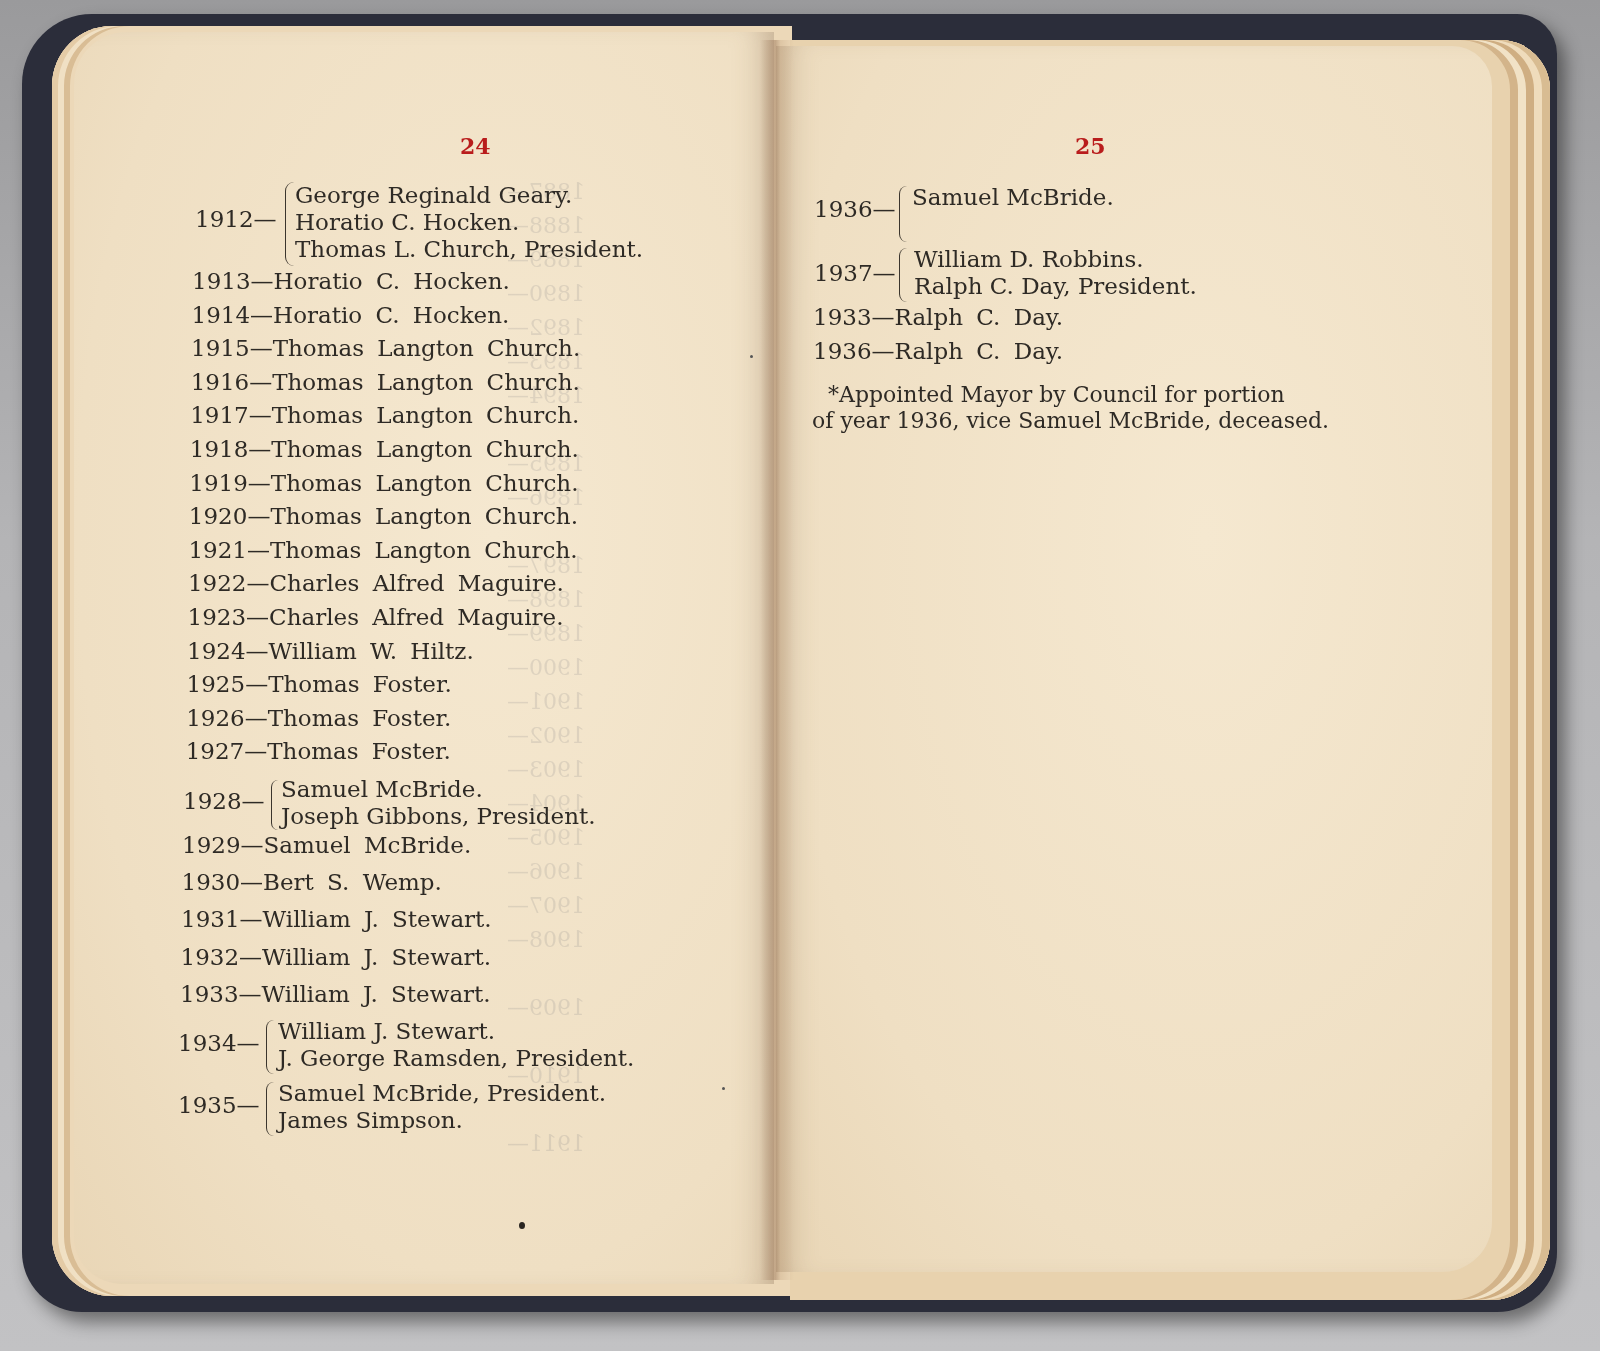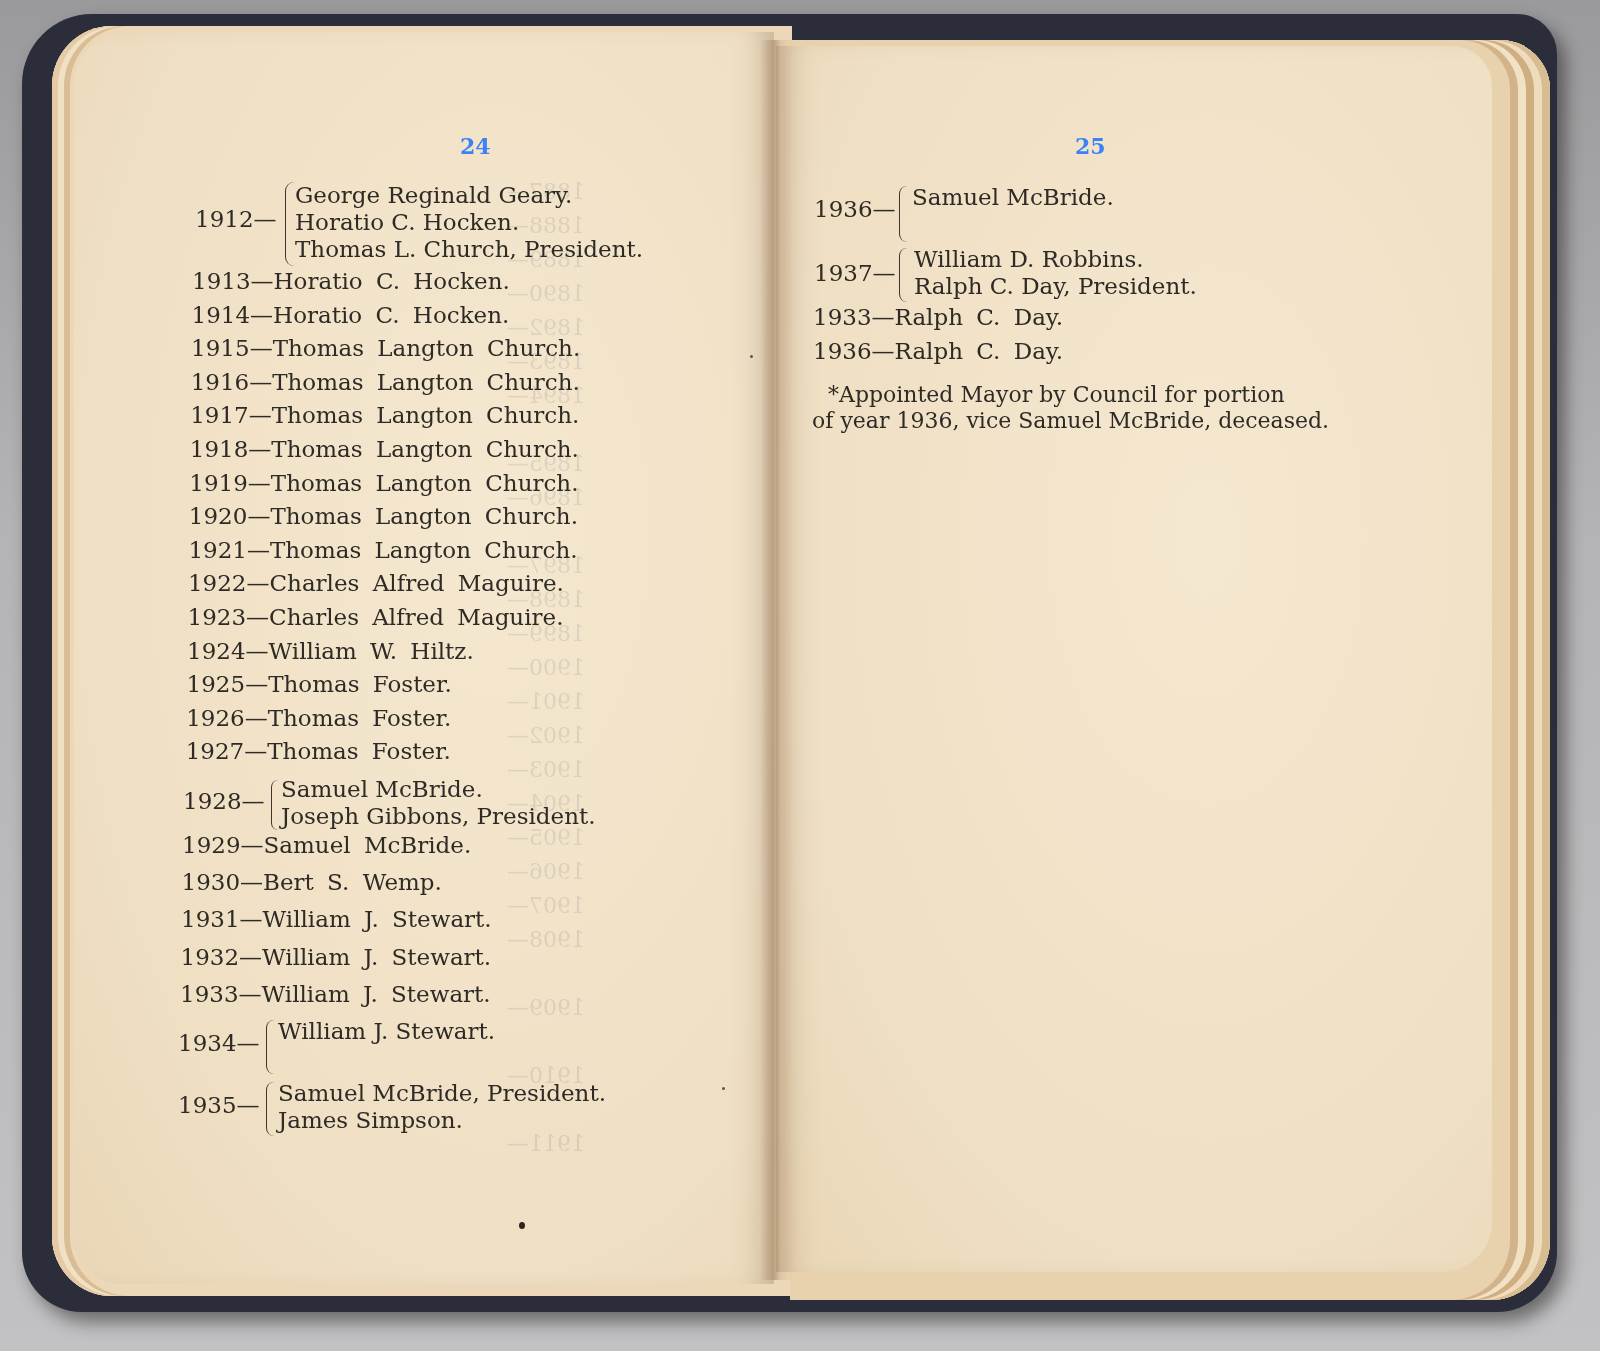--- a/index.html
+++ b/index.html
@@ -39,21 +39,21 @@
   .gutter {
     position:absolute; left:760px; top:40px; width:34px; height:1240px;
     background: linear-gradient(90deg, rgba(170,135,100,0) 0%, rgba(160,125,95,0.55) 45%, rgba(200,170,135,0.4) 60%, rgba(170,135,100,0) 100%);
   }
   .bleed {
     position:absolute; color:rgba(120,120,130,0.18); font-size:22px; line-height:34px;
     white-space:pre; pointer-events:none;
   }
   .bleed-left { left:585px; top:175px; transform: scaleX(-1); transform-origin: left top; width:160px; }
 
-  .page-num { position:absolute; font-weight:bold; font-size:22px; color:#3b82f6; }
+  .page-num { position:absolute; font-weight:bold; font-size:22px; color:#b91c1c; }
   .pn-left { left:460px; top:133px; }
   .pn-right { left:1075px; top:133px; }
 
   .entry { position:absolute; font-size:23px; line-height:27px; white-space:nowrap; }
   .year { display:inline-block; }
   .dash { display:inline-block; }
   .group { position:absolute; white-space:nowrap; }
   .group .year-lbl { position:absolute; font-size:23px; line-height:27px; }
   .group .brace {
     position:absolute; border-left:1.6px solid #3b352d; border-radius:10px 0 0 10px;
@@ -150,20 +150,21 @@
     <div class="entry" style="top: 906.4px; left: 181px;"><span class="year">1931</span><span class="dash">—</span><span style="word-spacing: 6px;">William J. Stewart.</span></div>
     <div class="entry" style="top: 943.6px; left: 180.5px;"><span class="year">1932</span><span class="dash">—</span><span style="word-spacing: 6px;">William J. Stewart.</span></div>
     <div class="entry" style="top: 980.8px; left: 180px;"><span class="year">1933</span><span class="dash">—</span><span style="word-spacing: 6px;">William J. Stewart.</span></div>
   </div>
 
 <div class="group" style="left:178px; top:1018px;">
   <span class="year-lbl" style="left:0; top:12px;">1934—</span>
   <span class="brace" style="left:88px; top:2px; width:7px; height:54px;"></span>
   <div class="names" style="left:100px; top:0;">
     <div>William J. Stewart.</div>
+    <div>J. George Ramsden, President.</div>
   </div>
 </div>
 
 <div class="group" style="left:178px; top:1080px;">
   <span class="year-lbl" style="left:0; top:12px;">1935—</span>
   <span class="brace" style="left:88px; top:2px; width:7px; height:54px;"></span>
   <div class="names" style="left:100px; top:0;">
     <div>Samuel McBride, President.</div>
     <div>James Simpson.</div>
   </div>

